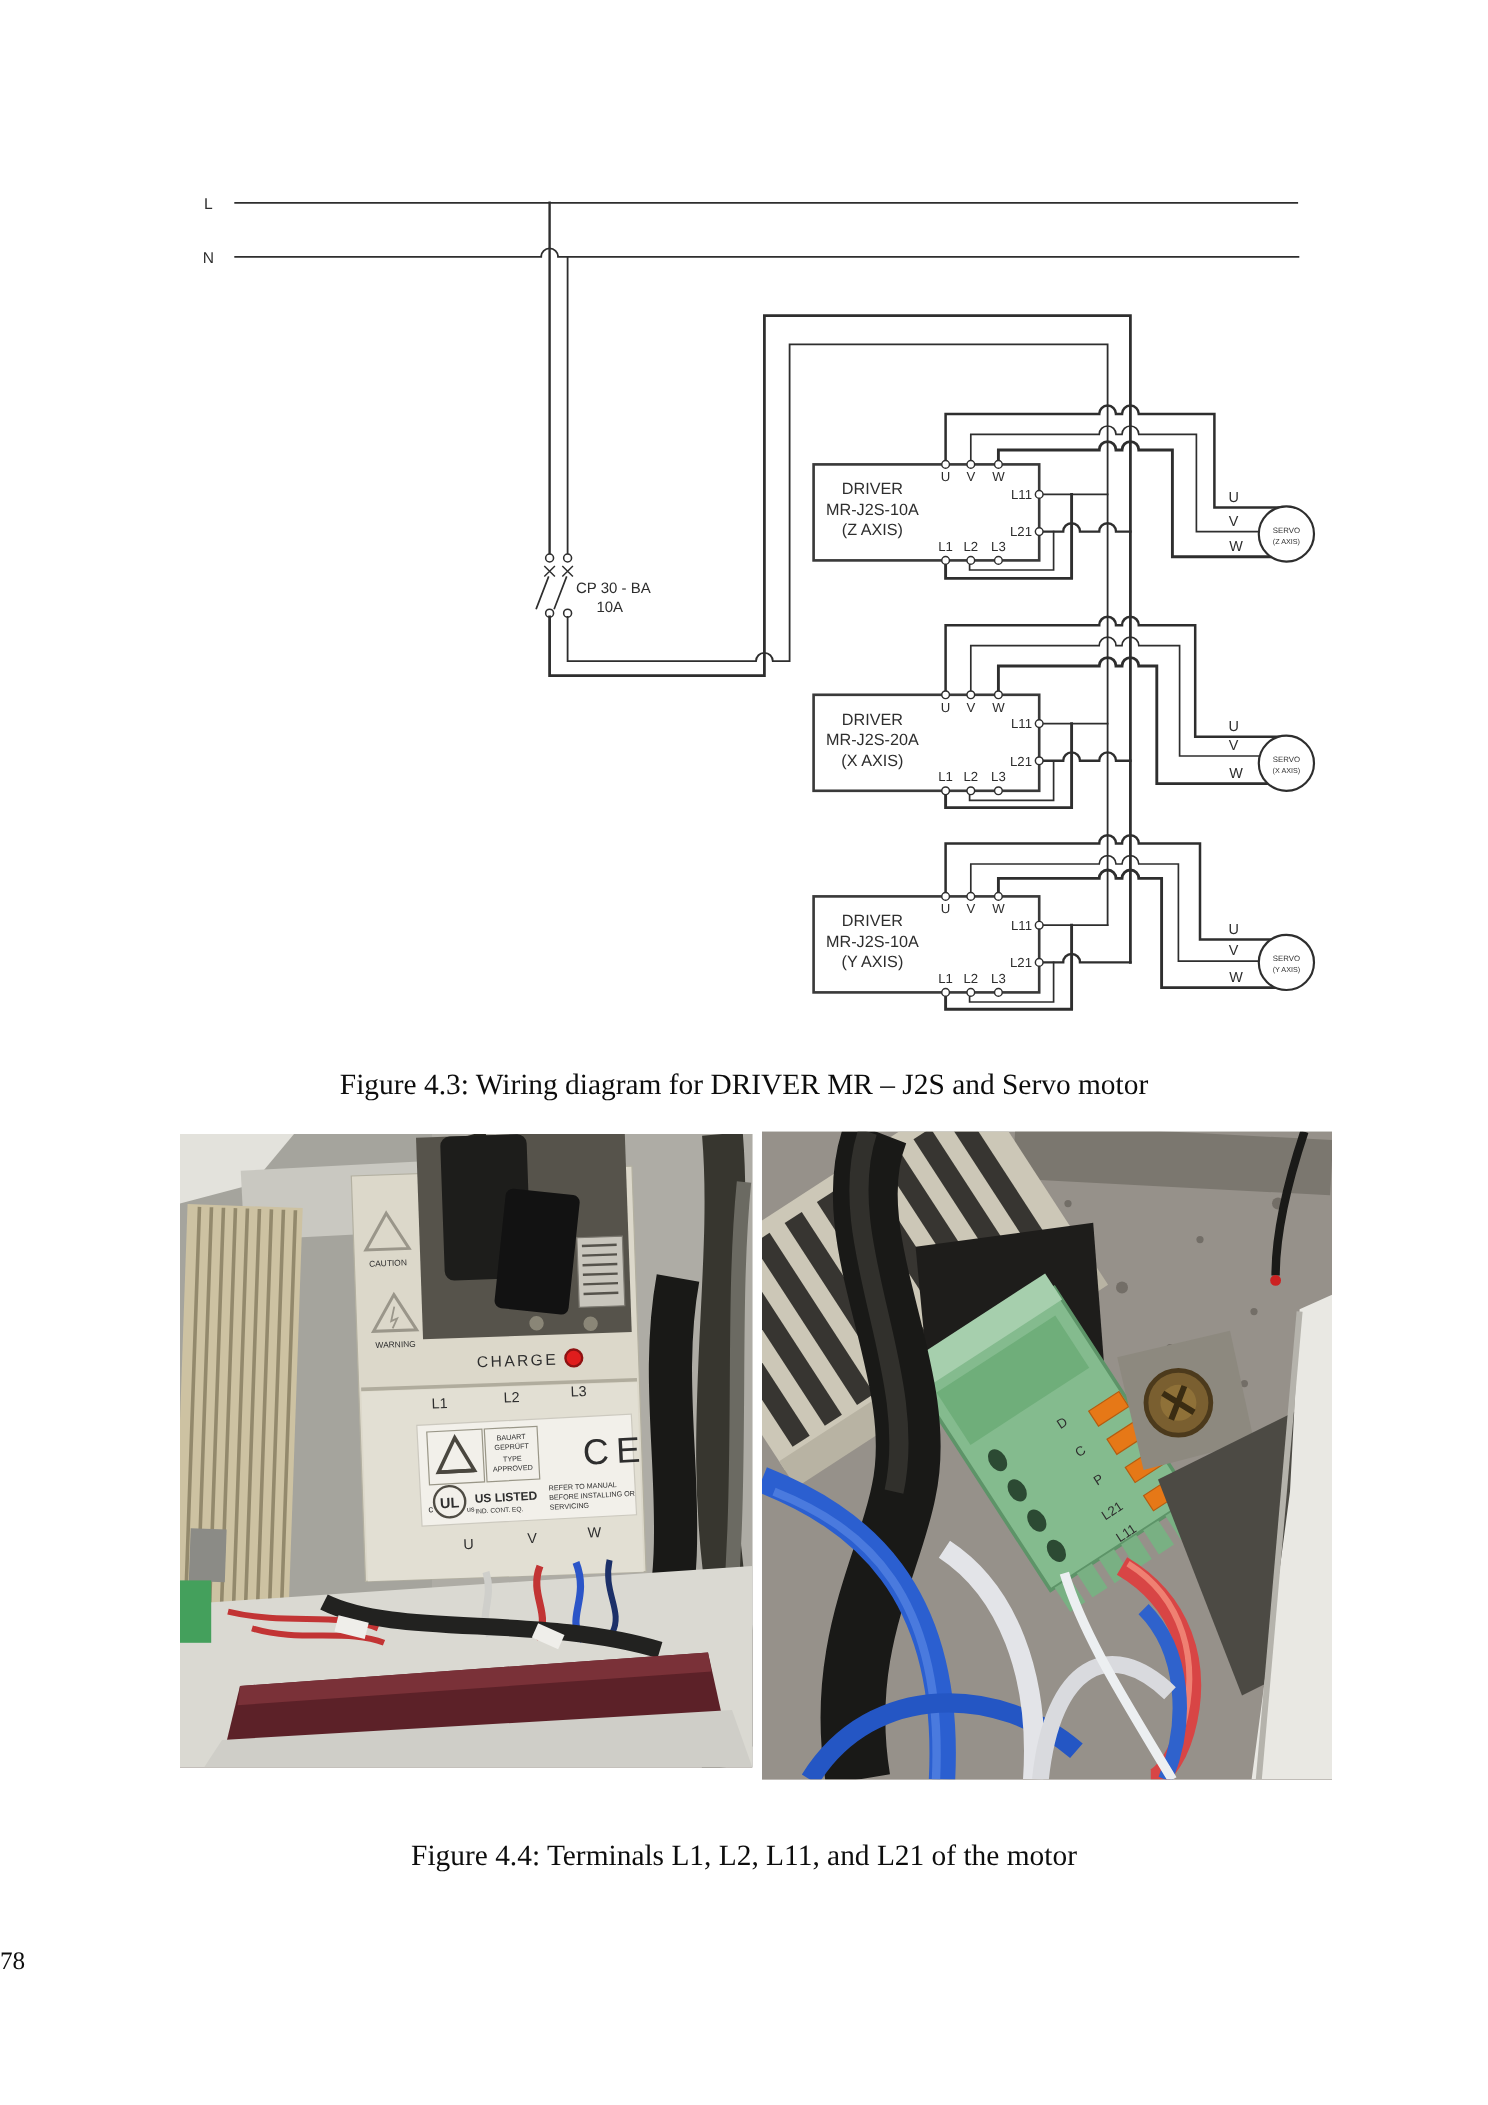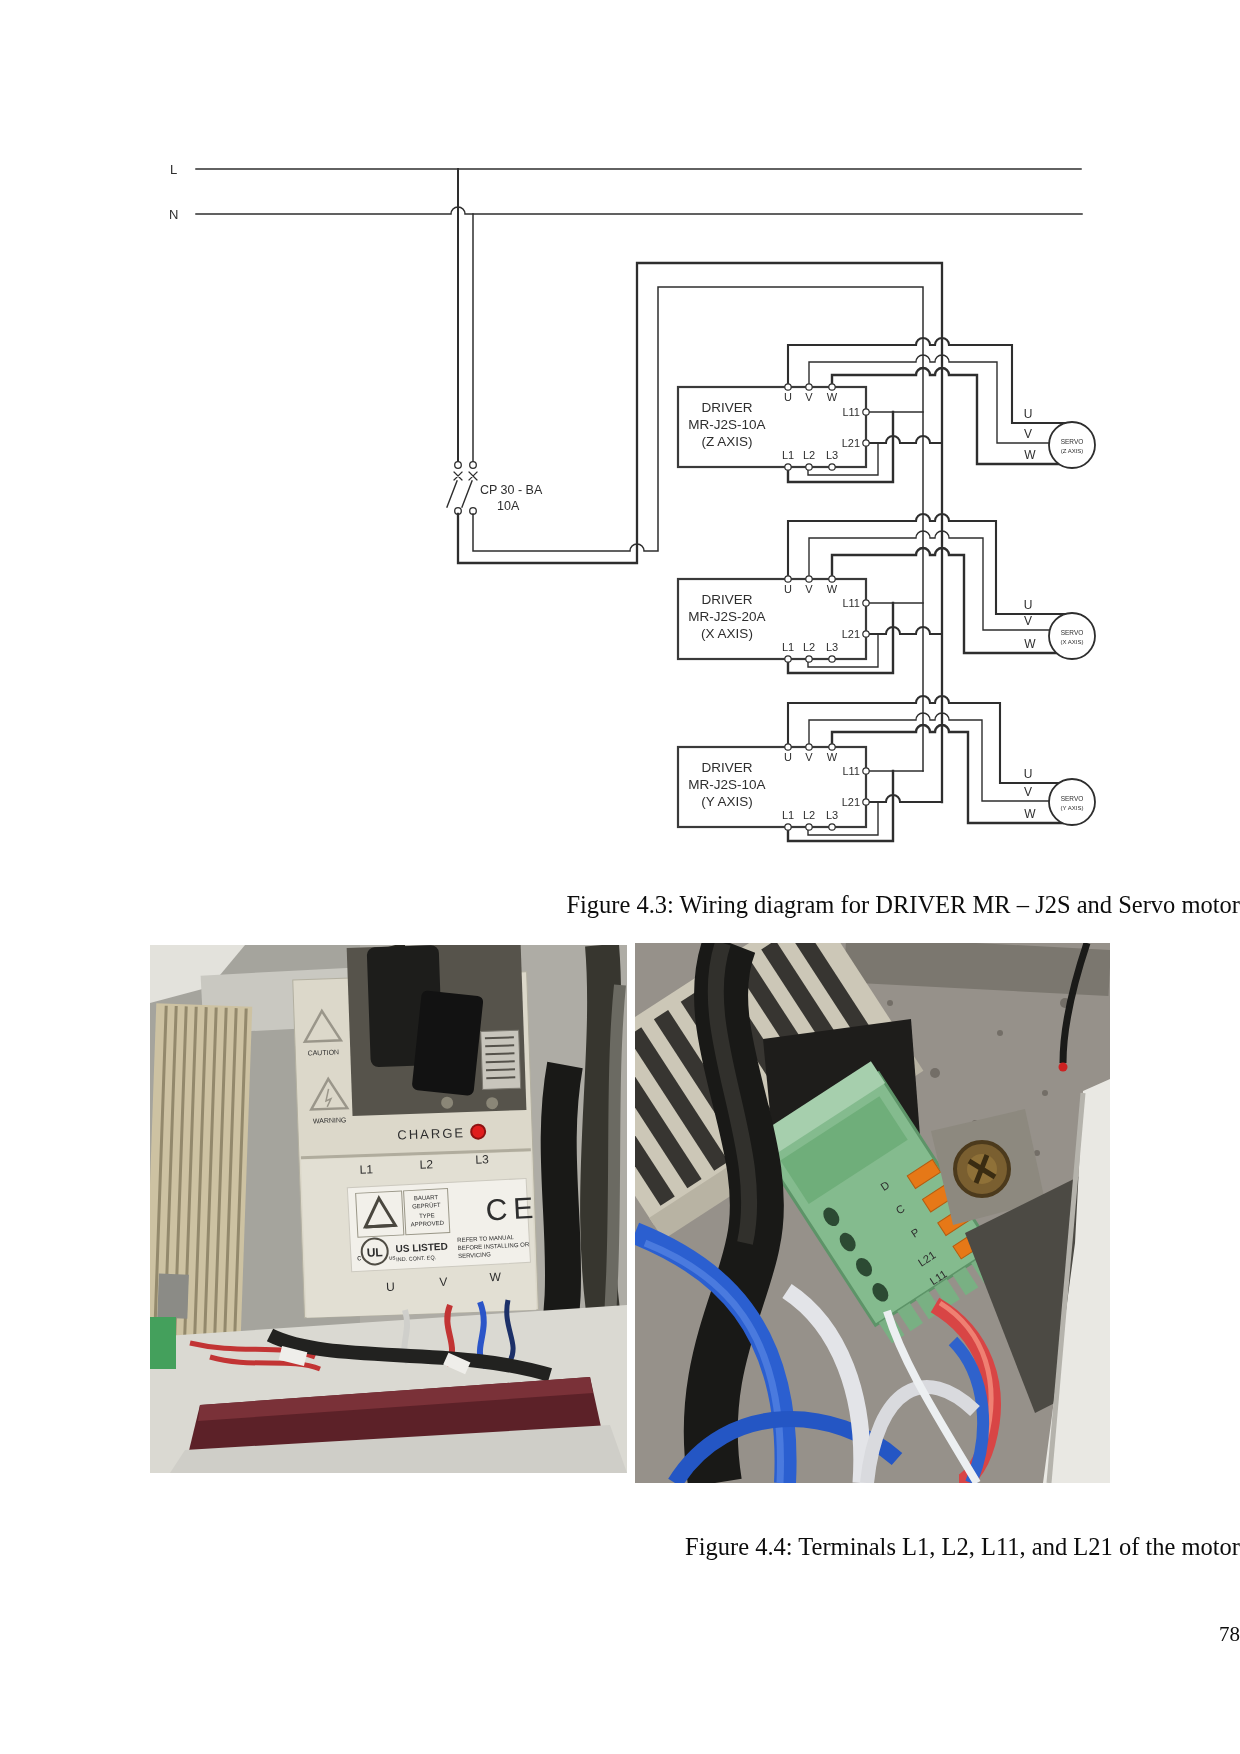--- a/index.html
+++ b/index.html
@@ -1,21 +1,21 @@
 <!DOCTYPE html>
 <html><head>
 <meta charset="utf-8">
 <style>
   html,body{margin:0;padding:0;background:#ffffff;}
   .page{position:relative;width:1240px;height:1754px;background:#ffffff;overflow:hidden;
         font-family:"Liberation Sans",sans-serif;}
   svg text{font-family:"Liberation Sans",sans-serif;fill:#2e2e2e;}
-  .caption{position:absolute;left:0;width:1240px;text-align:right;color:#0d0d0d;
+  .caption{position:absolute;left:0;width:1240px;text-align:center;color:#0d0d0d;
            font-family:"Liberation Serif",serif;font-size:24.5px;}
-  .pagenum{position:absolute;left:0;width:1240px;text-align:right;color:#0d0d0d;
+  .pagenum{position:absolute;left:0;width:1240px;text-align:left;color:#0d0d0d;
            font-family:"Liberation Serif",serif;font-size:21px;}
   .photo{position:absolute;overflow:hidden;background:#9a968e;}
 </style>
 </head>
 <body>
 
 <div class="page">
 
   <svg width="1240" height="880" viewBox="0 0 1240 880" style="position:absolute;left:0;top:0;">
     <g fill="none" stroke="#2e2e2e" stroke-linecap="square">

